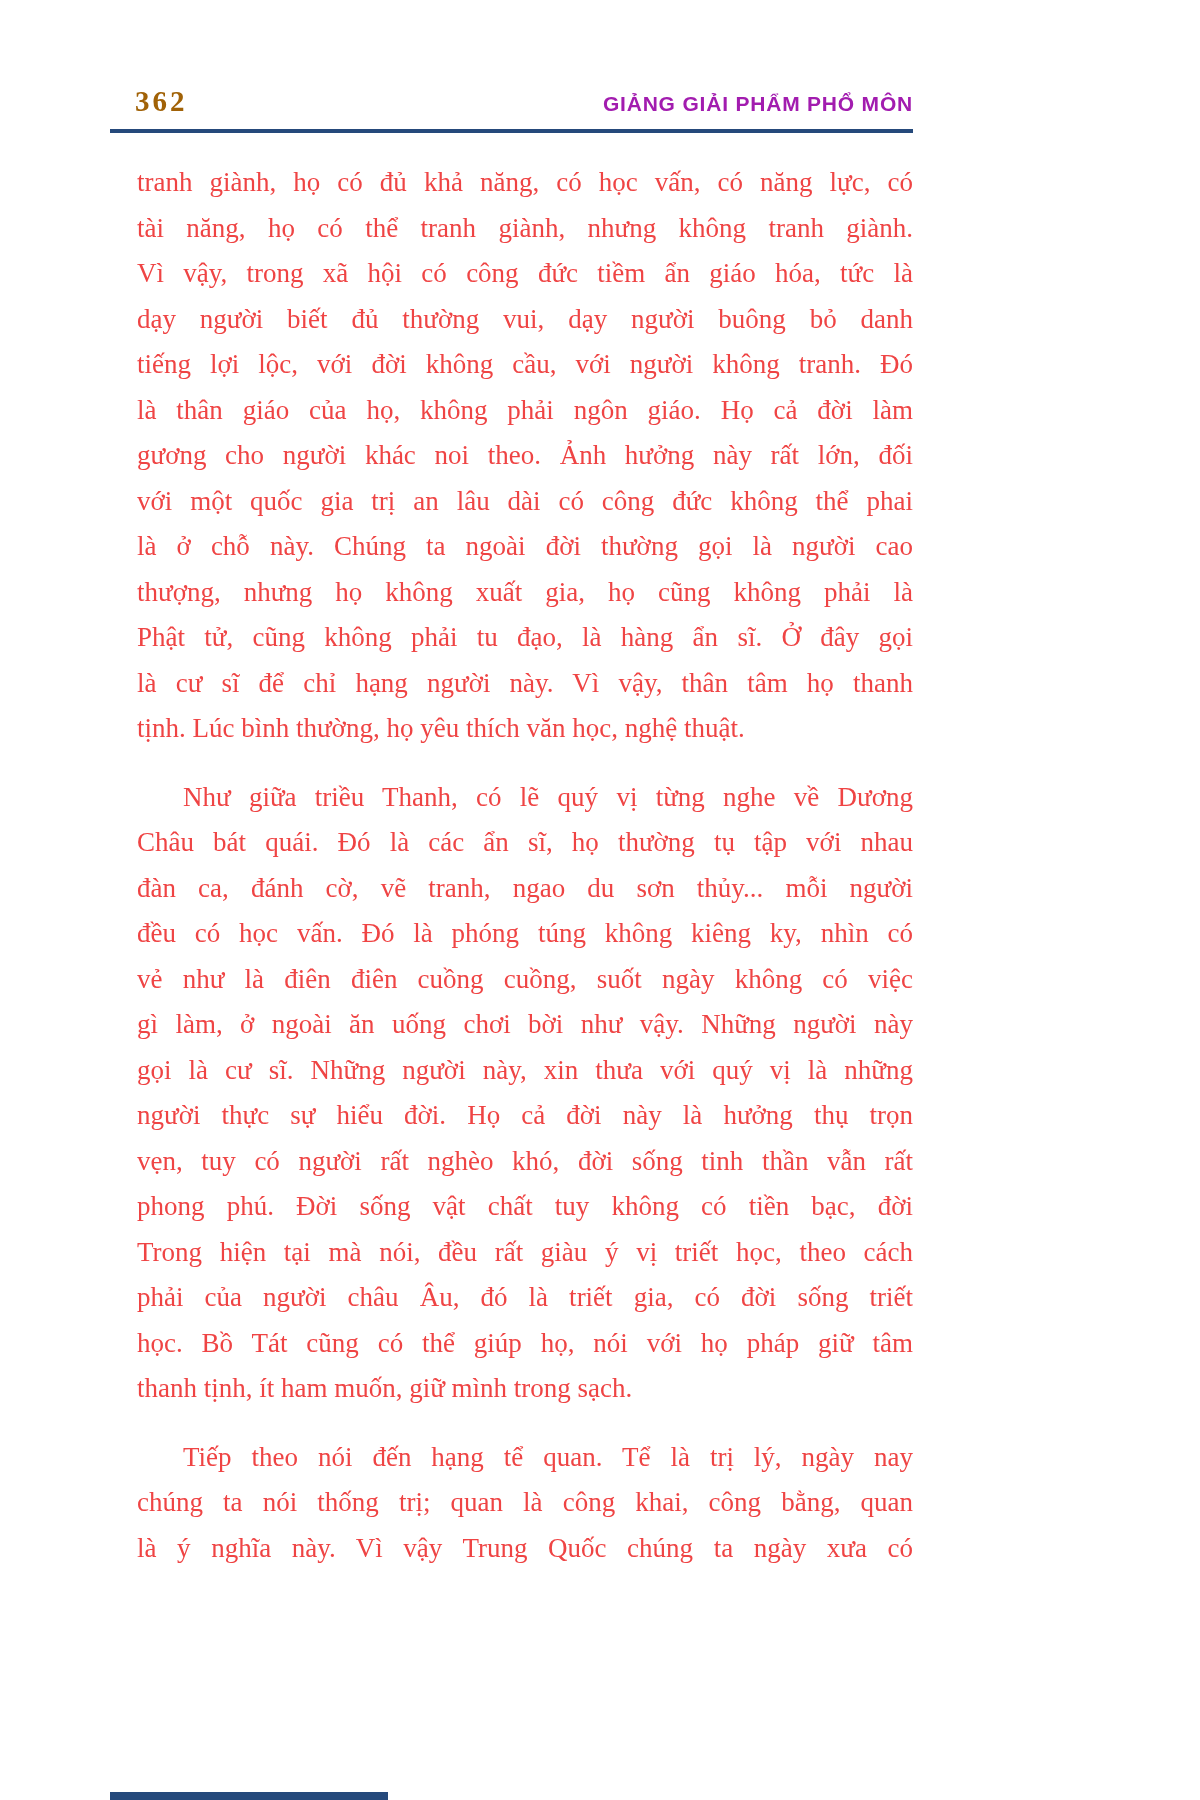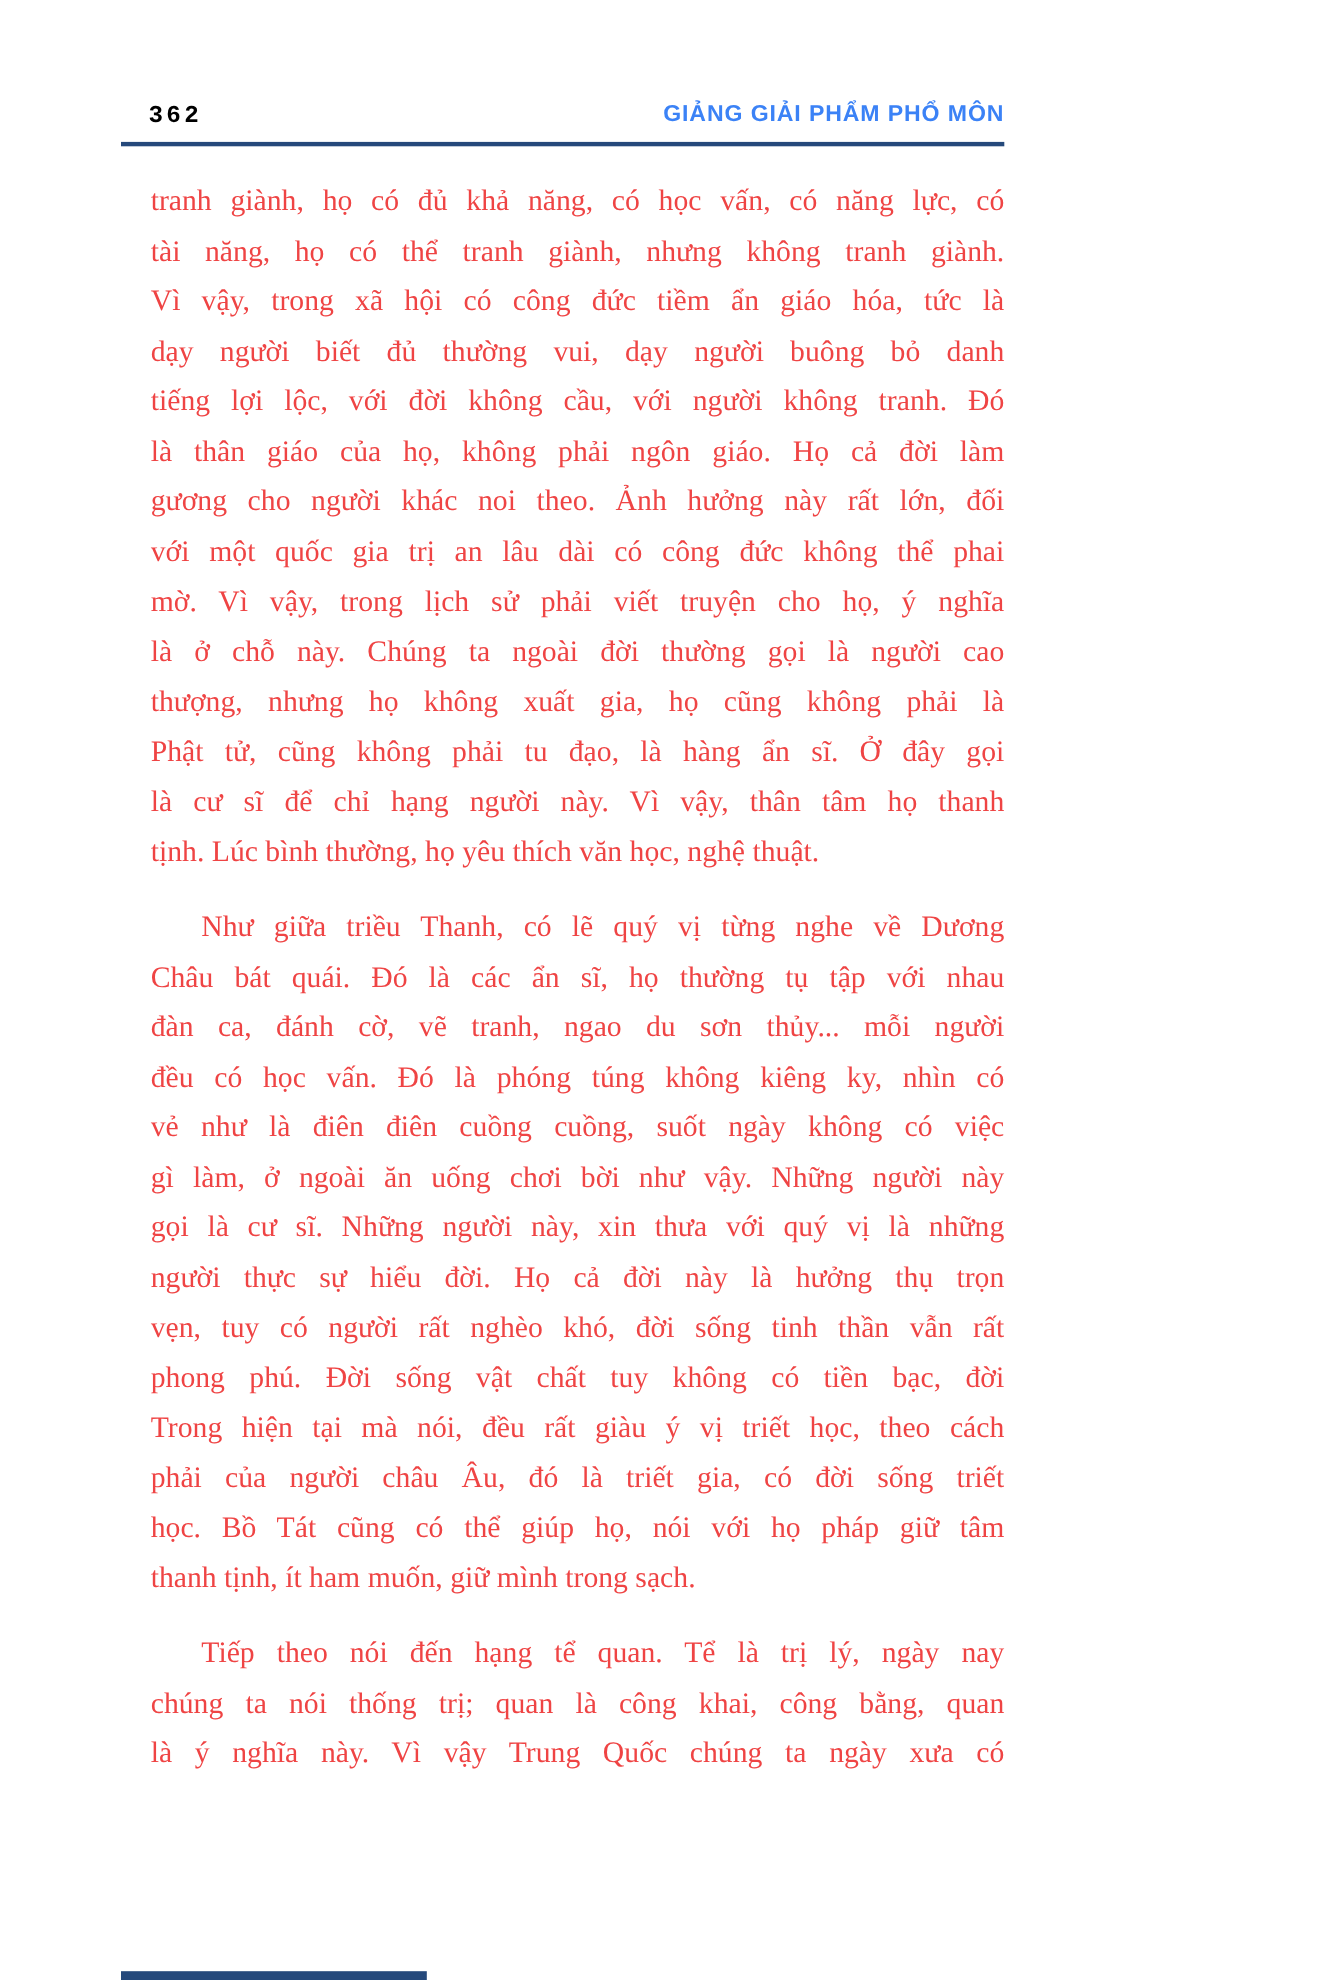--- a/index.html
+++ b/index.html
@@ -15,25 +15,25 @@
     position: absolute;
     left: 110px;
     top: 78px;
     width: 803px;
     height: 40px;
   }
   .page-number {
     position: absolute;
     left: 25px;
     bottom: 0;
-    font-family: Liberation Mono, monospace;
+    font-family: Liberation Serif, serif;
     font-weight: bold;
-    font-size: 22px;
+    font-size: 29px;
     letter-spacing: 3px;
-    color: #000000;
+    color: #a16207;
   }
   .header-title {
     position: absolute;
     right: 0;
     bottom: 2px;
     font-family: "Liberation Sans", "DejaVu Sans", sans-serif;
     font-weight: bold;
     font-size: 21px;
     letter-spacing: 0.8px;
     color: #9c4a28;
@@ -76,34 +76,33 @@
     height: 8px;
     background: #25497b;
   }
 </style>
 </head>
 <body>
 
 <div class="page">
   <div class="header-row">
     <div class="page-number">362</div>
-    <div class="header-title" style="color: #3b82f6;">GIẢNG GIẢI PHẨM PHỔ MÔN</div>
+    <div class="header-title" style="color: #a21caf;">GIẢNG GIẢI PHẨM PHỔ MÔN</div>
   </div>
   <div class="header-rule" style="background: rgb(37, 73, 123);"></div>
   <div class="body-text" style="color: #ef4444;">
       <div class="paragraph">
         <div class="line">tranh giành, họ có đủ khả năng, có học vấn, có năng lực, có</div>
         <div class="line">tài năng, họ có thể tranh giành, nhưng không tranh giành.</div>
         <div class="line">Vì vậy, trong xã hội có công đức tiềm ẩn giáo hóa, tức là</div>
         <div class="line">dạy người biết đủ thường vui, dạy người buông bỏ danh</div>
         <div class="line">tiếng lợi lộc, với đời không cầu, với người không tranh. Đó</div>
         <div class="line">là thân giáo của họ, không phải ngôn giáo. Họ cả đời làm</div>
         <div class="line">gương cho người khác noi theo. Ảnh hưởng này rất lớn, đối</div>
         <div class="line">với một quốc gia trị an lâu dài có công đức không thể phai</div>
-        <div class="line">mờ. Vì vậy, trong lịch sử phải viết truyện cho họ, ý nghĩa</div>
         <div class="line">là ở chỗ này. Chúng ta ngoài đời thường gọi là người cao</div>
         <div class="line">thượng, nhưng họ không xuất gia, họ cũng không phải là</div>
         <div class="line">Phật tử, cũng không phải tu đạo, là hàng ẩn sĩ. Ở đây gọi</div>
         <div class="line">là cư sĩ để chỉ hạng người này. Vì vậy, thân tâm họ thanh</div>
         <div class="line natural">tịnh. Lúc bình thường, họ yêu thích văn học, nghệ thuật.</div>
       </div>
       <div class="paragraph">
         <div class="line indented">Như giữa triều Thanh, có lẽ quý vị từng nghe về Dương</div>
         <div class="line">Châu bát quái. Đó là các ẩn sĩ, họ thường tụ tập với nhau</div>
         <div class="line">đàn ca, đánh cờ, vẽ tranh, ngao du sơn thủy... mỗi người</div>

